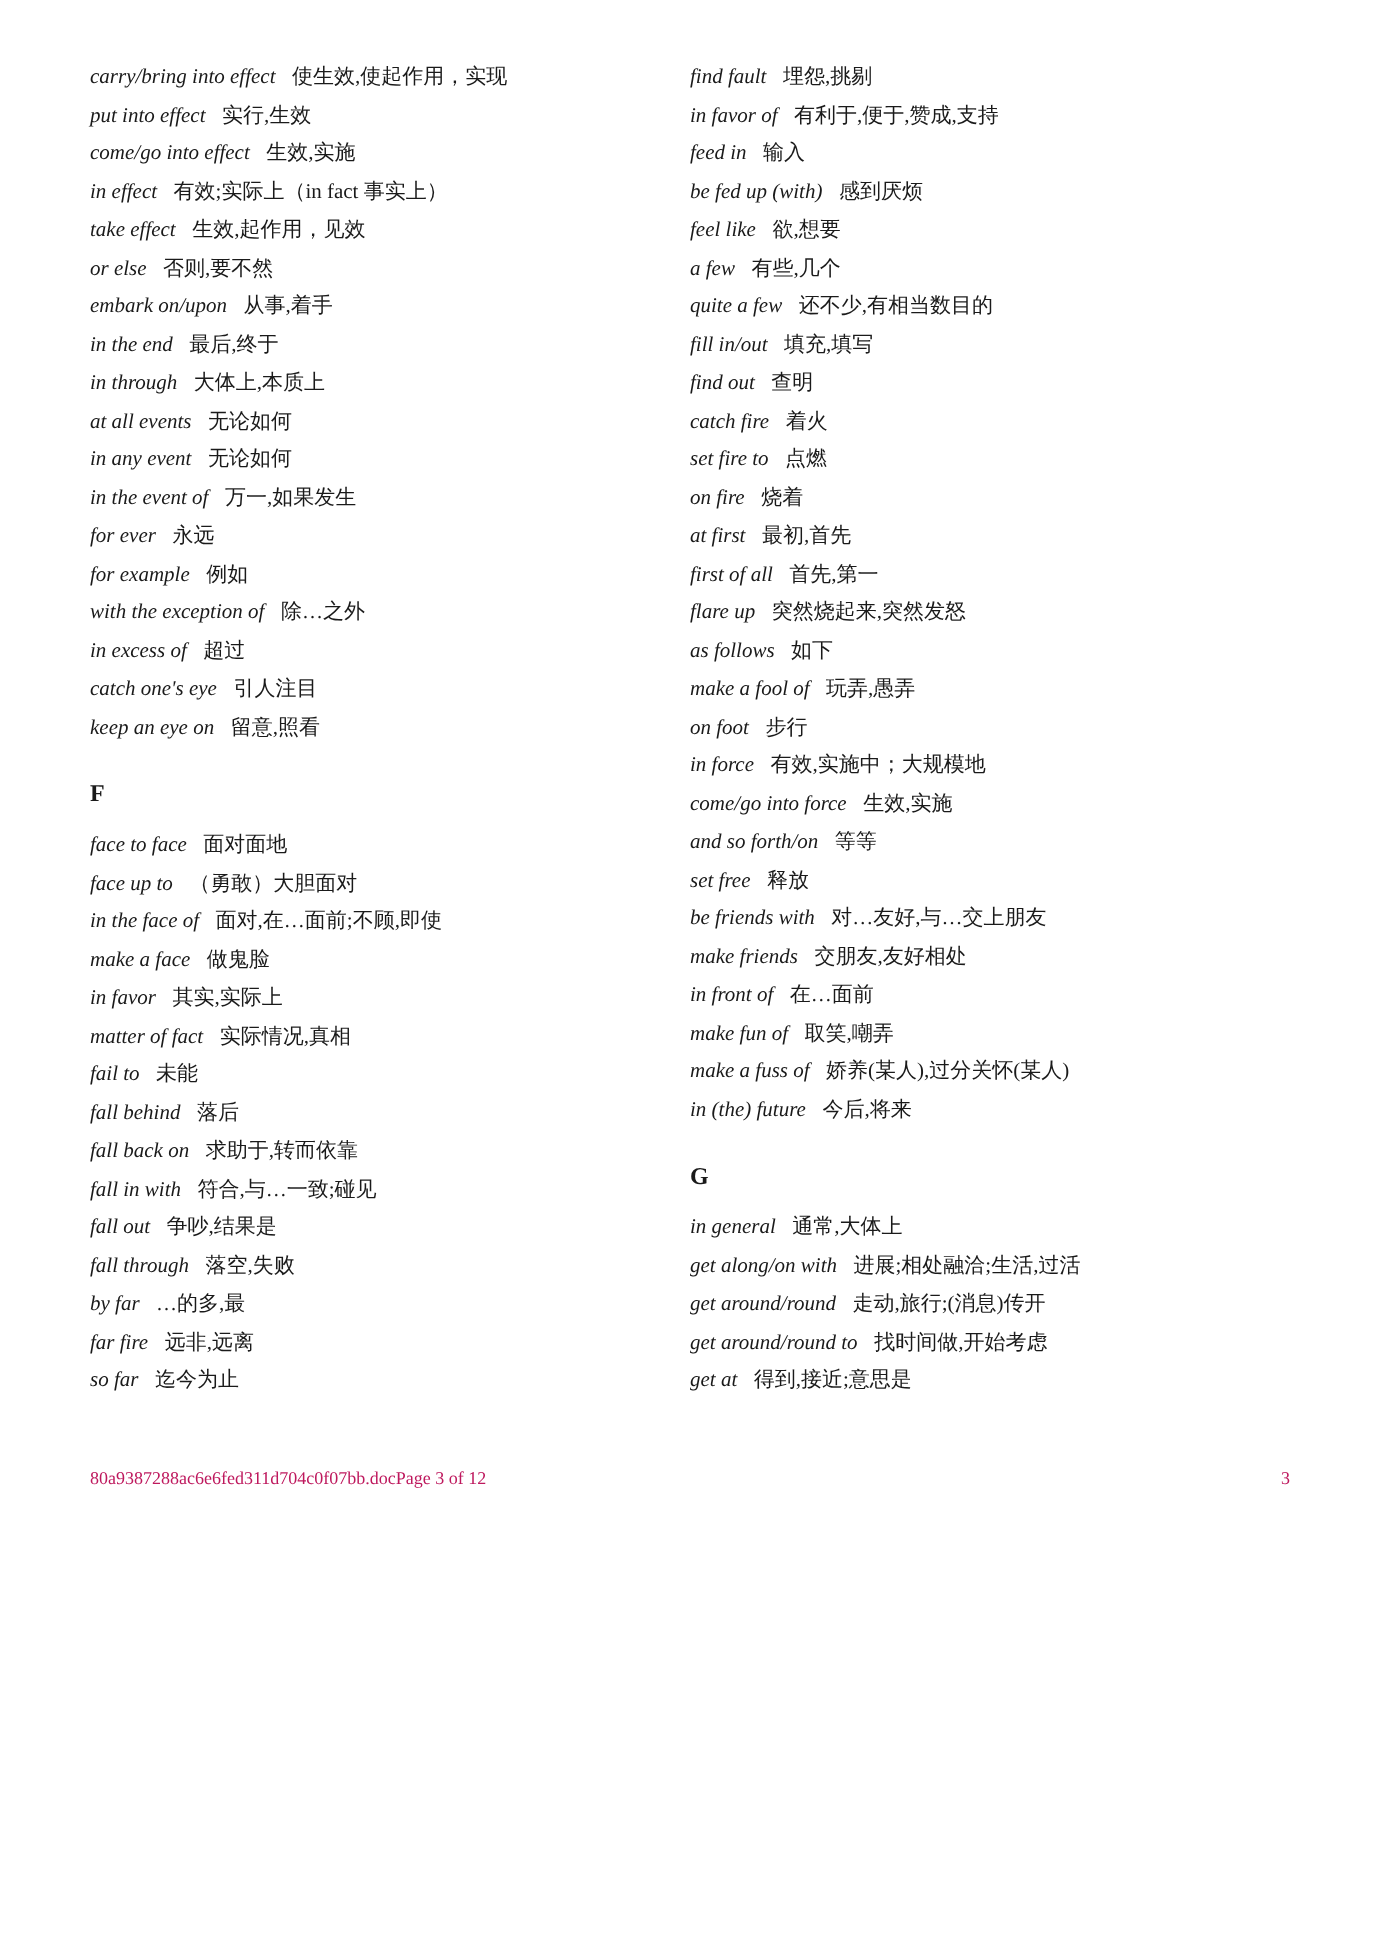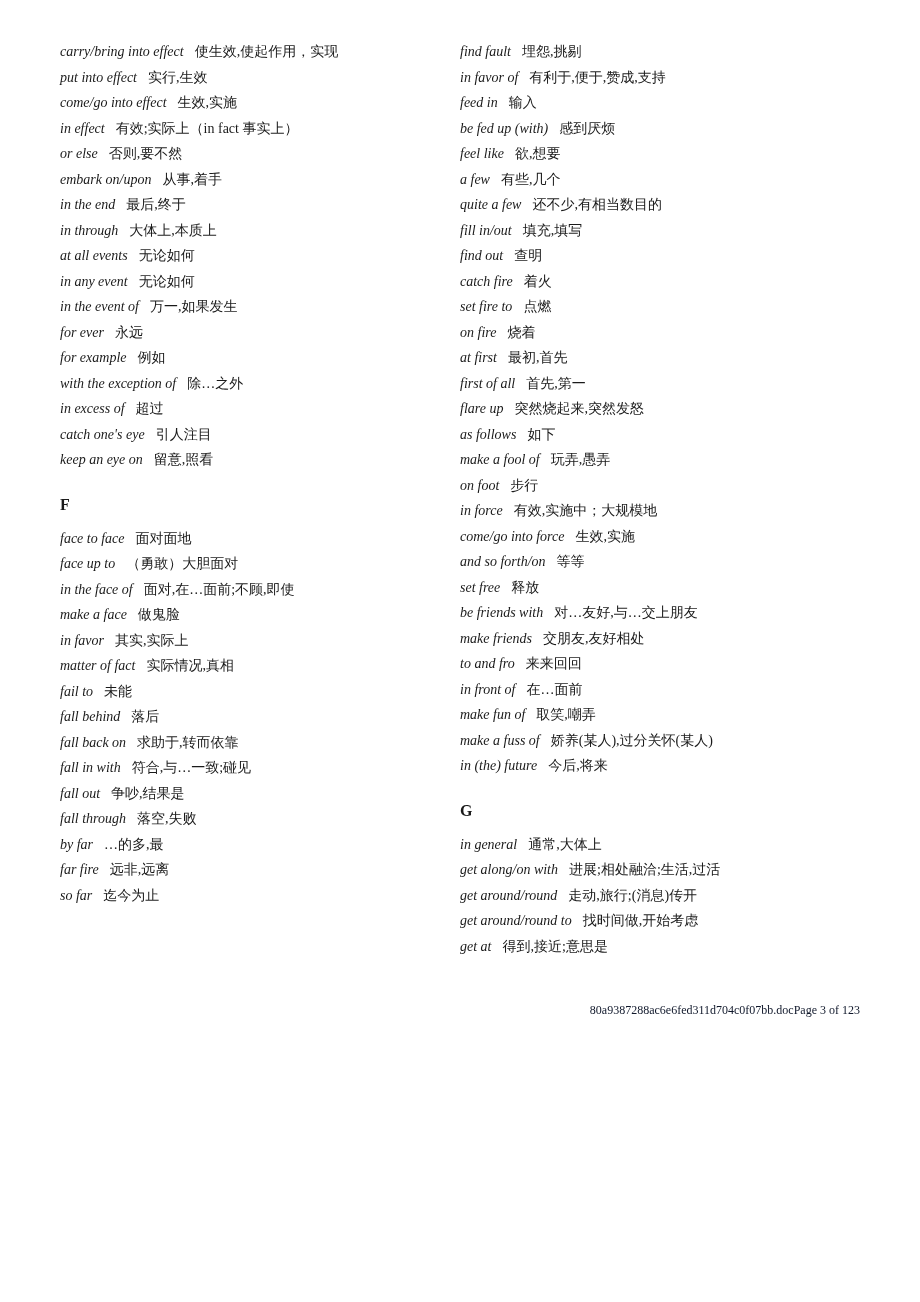--- a/index.html
+++ b/index.html
@@ -33,23 +33,23 @@
     }
     .section-letter {
       font-size: 16px;
       font-weight: bold;
       margin: 18px 0 8px 0;
       color: #1a1a1a;
     }
     .footer {
       margin-top: 40px;
       font-size: 12px;
-      color: #0f172a;
+      color: #be185d;
       display: flex;
-      justify-content: flex-end;
+      justify-content: space-between;
     }
   </style>
 </head>
 <body>
 
 <div class="page-content">
 
   <div class="col">
 
     <div>
@@ -62,20 +62,24 @@
           <span class="phrase">put into effect</span>
           <span class="meaning">&nbsp;&nbsp;实行,生效</span>
         </div>
         <div class="entry">
           <span class="phrase">come/go into effect</span>
           <span class="meaning">&nbsp;&nbsp;生效,实施</span>
         </div>
         <div class="entry">
           <span class="phrase">in effect</span>
           <span class="meaning">&nbsp;&nbsp;有效;实际上（in fact 事实上）</span>
+        </div>
+        <div class="entry">
+          <span class="phrase">take effect</span>
+          <span class="meaning">&nbsp;&nbsp;生效,起作用，见效</span>
         </div>
         <div class="entry">
           <span class="phrase">or else</span>
           <span class="meaning">&nbsp;&nbsp;否则,要不然</span>
         </div>
         <div class="entry">
           <span class="phrase">embark on/upon</span>
           <span class="meaning">&nbsp;&nbsp;从事,着手</span>
         </div>
         <div class="entry">
@@ -280,24 +284,20 @@
         </div>
         <div class="entry">
           <span class="phrase">be friends with</span>
           <span class="meaning">&nbsp;&nbsp;对…友好,与…交上朋友</span>
         </div>
         <div class="entry">
           <span class="phrase">make friends</span>
           <span class="meaning">&nbsp;&nbsp;交朋友,友好相处</span>
         </div>
         <div class="entry">
-          <span class="phrase">to and fro</span>
-          <span class="meaning">&nbsp;&nbsp;来来回回</span>
-        </div>
-        <div class="entry">
           <span class="phrase">in front of</span>
           <span class="meaning">&nbsp;&nbsp;在…面前</span>
         </div>
         <div class="entry">
           <span class="phrase">make fun of</span>
           <span class="meaning">&nbsp;&nbsp;取笑,嘲弄</span>
         </div>
         <div class="entry">
           <span class="phrase">make a fuss of</span>
           <span class="meaning">&nbsp;&nbsp;娇养(某人),过分关怀(某人)</span>

